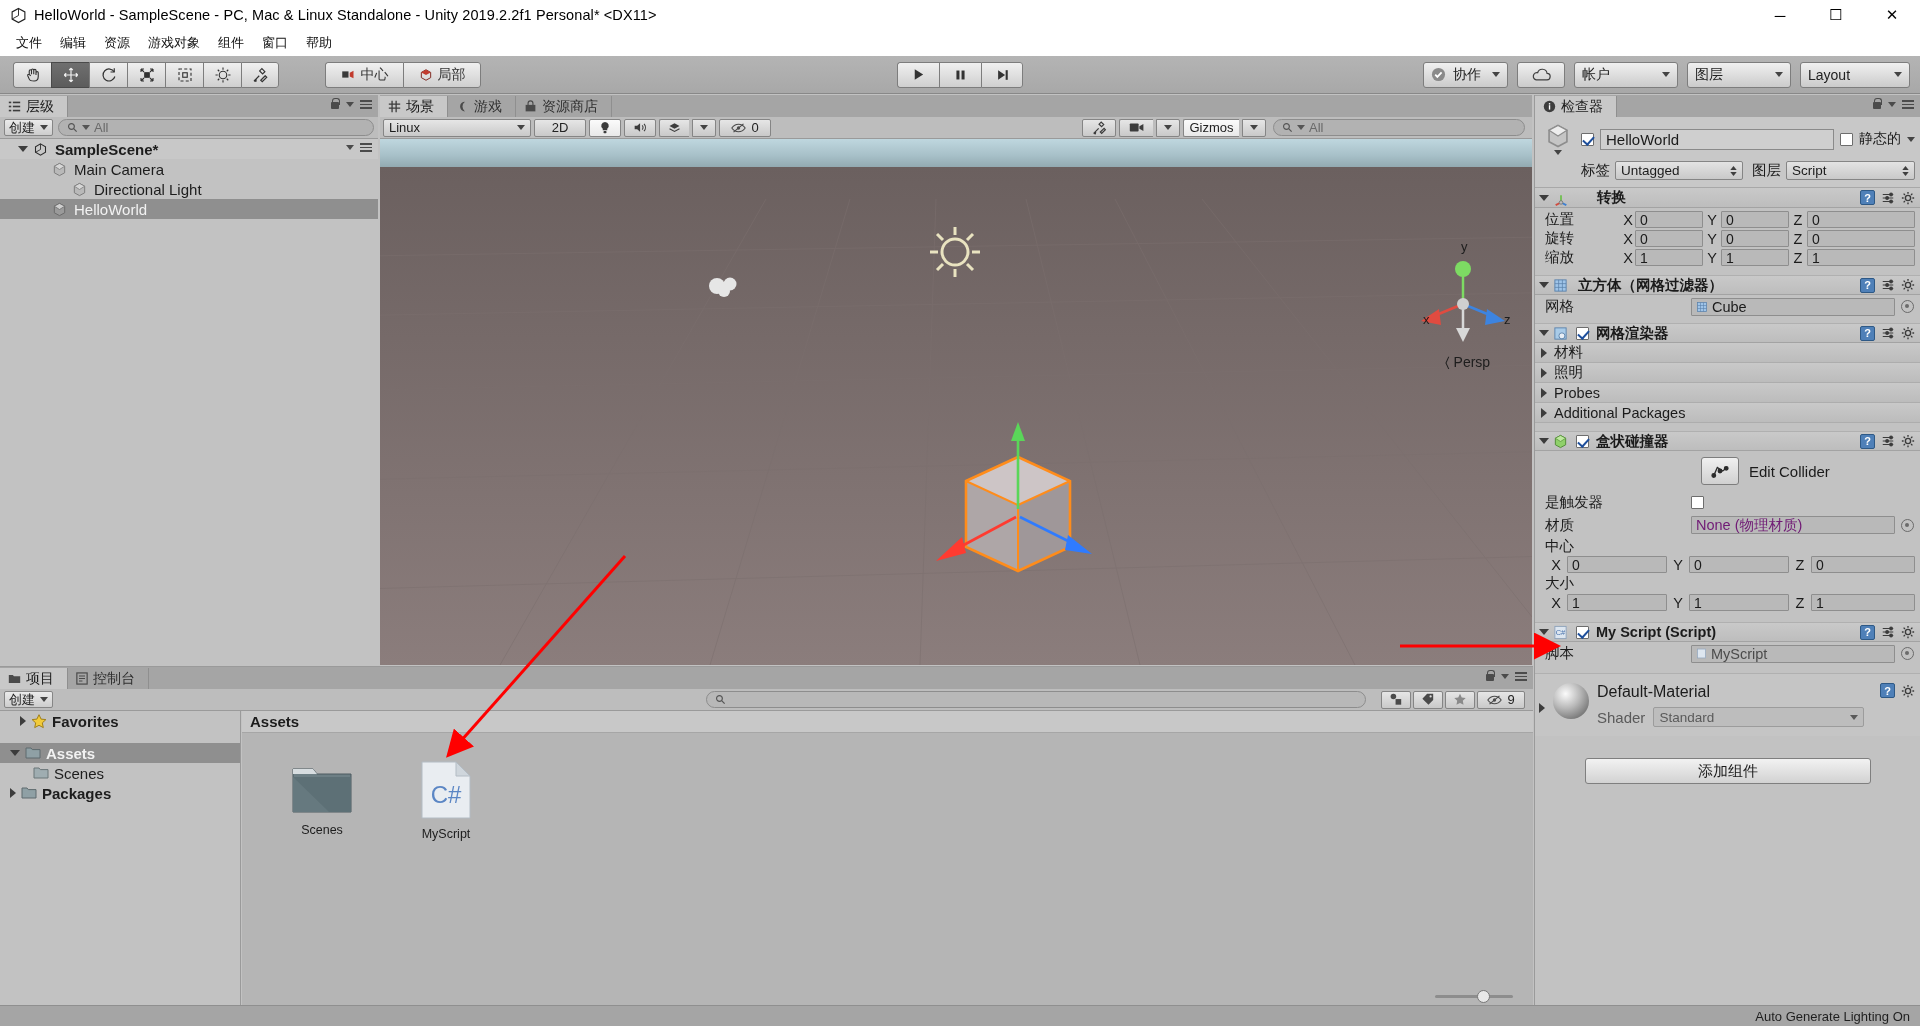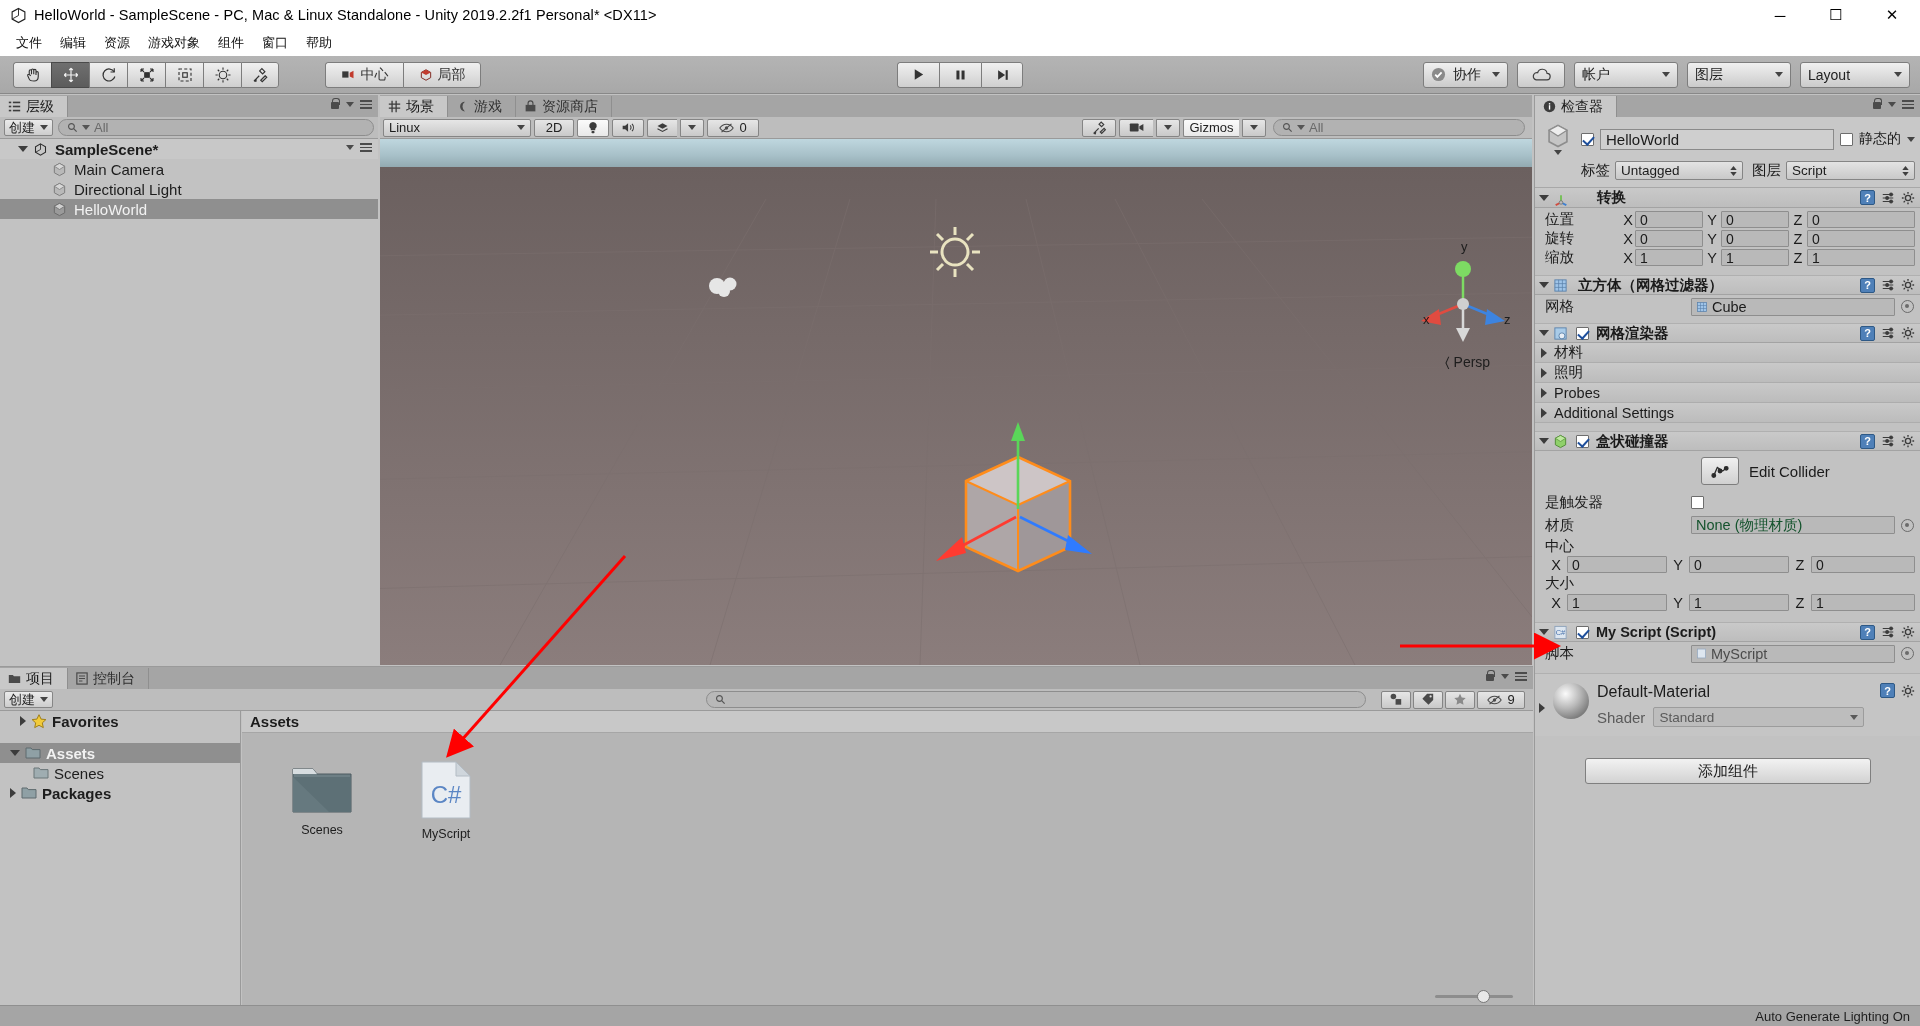--- a/index.html
+++ b/index.html
@@ -334,21 +334,21 @@
           </span>
       </div>
 
       <div class="hrow" style="padding-left:52px;">
         <svg class="cube-ico" viewBox="0 0 16 16">
             <path d="M8 1.5l5.5 3v7L8 14.5 2.5 11.5v-7z" fill="#b9b9b9" stroke="#7a7a7a" stroke-width="1"></path>
             <path d="M8 1.5l5.5 3L8 8 2.5 4.5z" fill="#d6d6d6" stroke="#7a7a7a" stroke-width=".8"></path>
           </svg>
         <span style="margin-left:4px">Main Camera</span>
       </div>
-      <div class="hrow" style="padding-left:52px;">
+      <div class="hrow" style="padding-left:72px;">
         <svg class="cube-ico" viewBox="0 0 16 16">
             <path d="M8 1.5l5.5 3v7L8 14.5 2.5 11.5v-7z" fill="#b9b9b9" stroke="#7a7a7a" stroke-width="1"></path>
             <path d="M8 1.5l5.5 3L8 8 2.5 4.5z" fill="#d6d6d6" stroke="#7a7a7a" stroke-width=".8"></path>
           </svg>
         <span style="margin-left:4px">Directional Light</span>
       </div>
       <div class="hrow sel" style="padding-left:52px;">
         <svg class="cube-ico" viewBox="0 0 16 16">
             <path d="M8 1.5l5.5 3v7L8 14.5 2.5 11.5v-7z" fill="#9a9a9a" stroke="#6a6a6a" stroke-width="1"></path>
             <path d="M8 1.5l5.5 3L8 8 2.5 4.5z" fill="#cfcfcf" stroke="#6a6a6a" stroke-width=".8"></path>
@@ -379,21 +379,21 @@
           </svg>
         <span>资源商店</span>
       </div>
     </div>
 
     <div class="scene-toolbar">
       <div class="sdd" style="width:148px">
         <span>Linux</span>
         <span class="caret" style="margin-left:auto"></span>
       </div>
-      <div class="sbtn" style="width:40px">
+      <div class="sbtn" style="width:52px">
         <span>2D</span>
       </div>
       <div class="sbtn on" style="width:32px">
         <svg width="12" height="14" viewBox="0 0 16 18">
             <path d="M8 1a5 5 0 00-3 9v2h6v-2A5 5 0 008 1z" fill="#3c3c3c"></path>
             <rect x="6" y="13" width="4" height="3" rx="1" fill="#3c3c3c"></rect>
           </svg>
       </div>
       <div class="sbtn" style="width:32px">
         <svg width="15" height="13" viewBox="0 0 18 14">
@@ -728,21 +728,21 @@
       <div class="foldrow">
         <span class="tri right"></span>
         <span>照明</span>
       </div>
       <div class="foldrow">
         <span class="tri right"></span>
         <span>Probes</span>
       </div>
       <div class="foldrow">
         <span class="tri right"></span>
-        <span>Additional Settings</span>
+        <span>Additional Packages</span>
       </div>
 
       <div class="comp-head" style="margin-top:8px;border-top:1px solid #b0b0b0">
         <span class="tri down"></span>
         <svg width="15" height="15" viewBox="0 0 16 16">
             <path d="M8 1.5l5.5 3v7L8 14.5 2.5 11.5v-7z" fill="#8fd06a" stroke="#4f8a34"></path>
             <path d="M8 1.5l5.5 3L8 8 2.5 4.5z" fill="#bde89e" stroke="#4f8a34" stroke-width=".7"></path>
           </svg>
         <span class="chk on" style="margin-left:4px"></span>
         <span class="comp-title" style="margin-left:3px">盒状碰撞器</span>
@@ -770,21 +770,21 @@
             </svg>
         </div>
         <span style="font-size:15px;color:#1b1b1b">Edit Collider</span>
       </div>
       <div class="frow" style="height:22px">
         <span class="flabel" style="width:156px">是触发器</span>
         <span class="chk"></span>
       </div>
       <div class="frow" style="height:24px">
         <span class="flabel" style="width:156px">材质</span>
-        <div class="txtfield" style="flex:1;margin-right:6px;color:#14532d">
+        <div class="txtfield" style="flex:1;margin-right:6px;color:#701a75">
           <span>None (物理材质)</span>
         </div>
         <span class="radio-o" style="margin-right:7px"></span>
       </div>
       <div class="frow" style="height:18px">
         <span class="flabel">中心</span>
       </div>
       <div class="frow" style="padding-right:6px">
         <span style="width:26px;text-align:right;margin-right:6px">X</span>
         <span class="num" style="width:100px">0</span>

